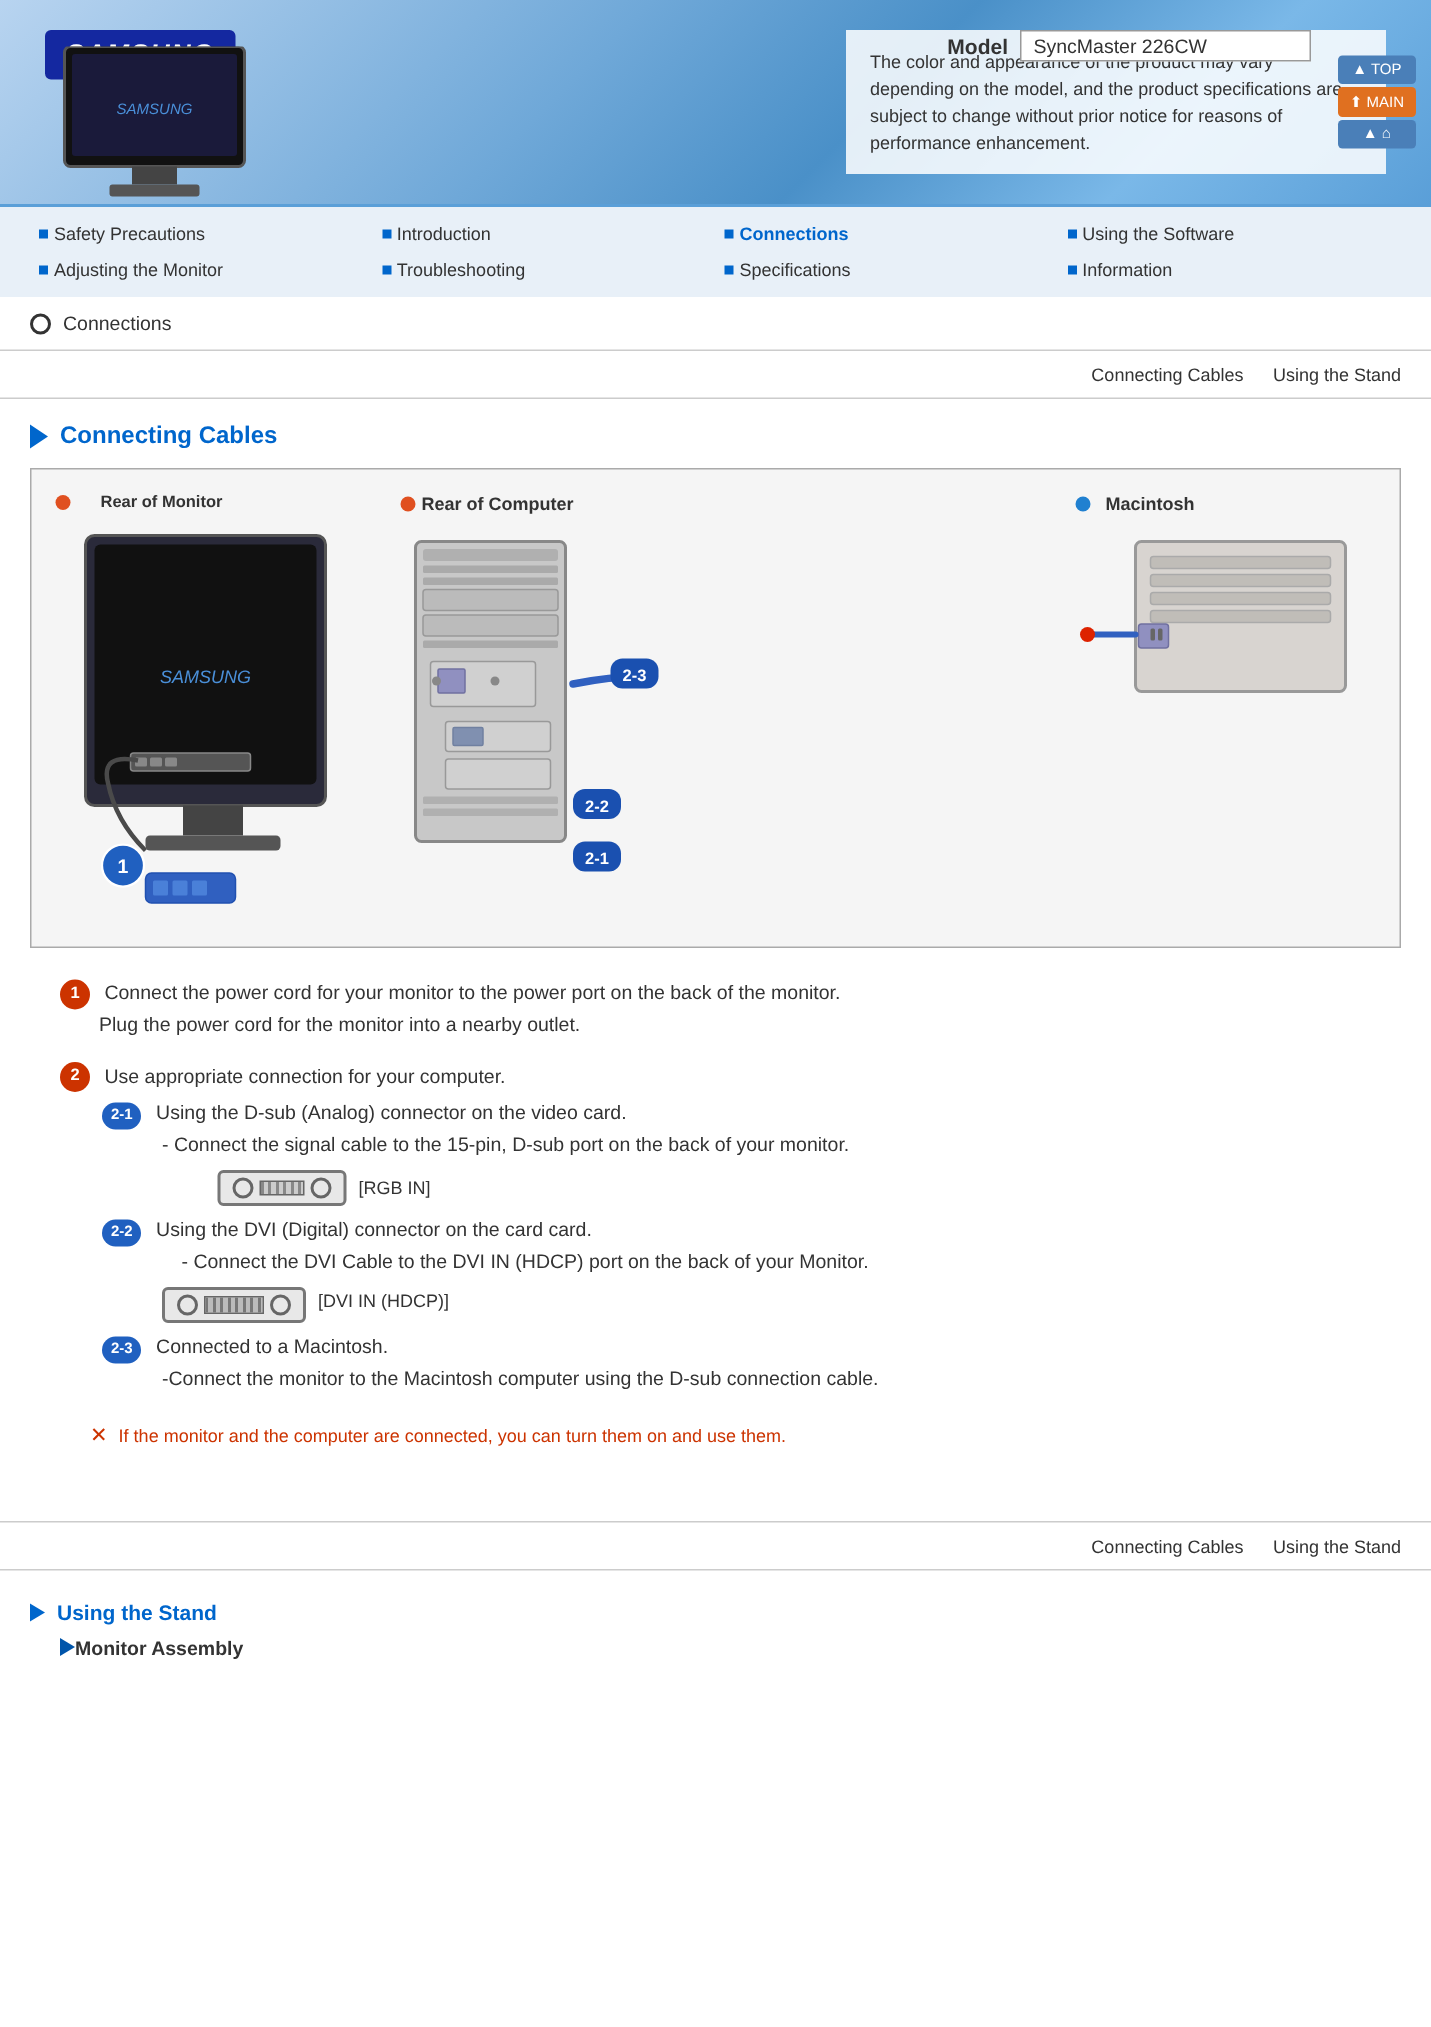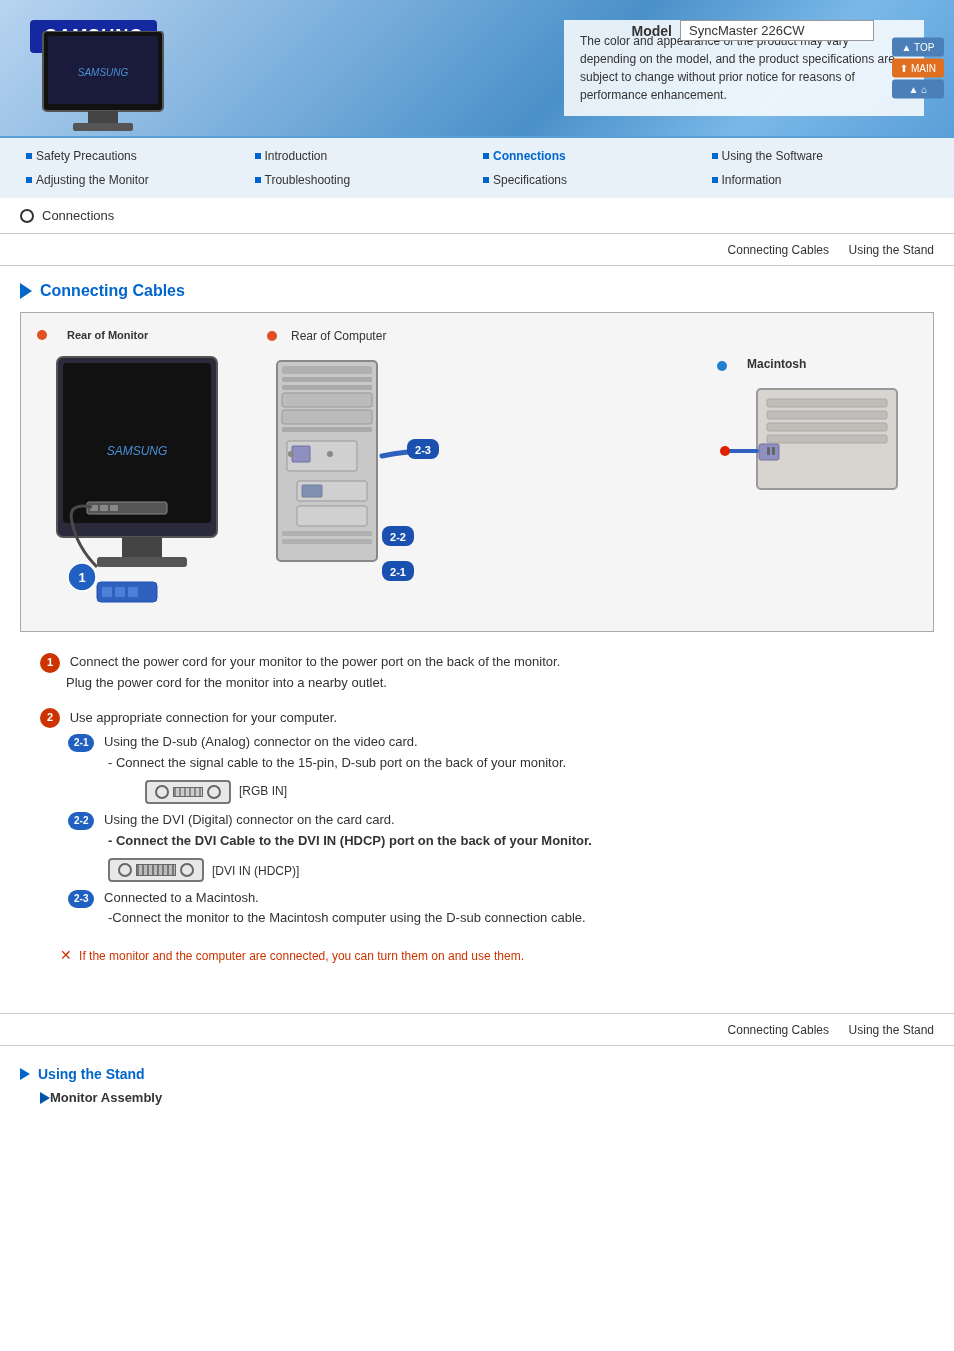--- a/index.html
+++ b/index.html
@@ -193,35 +193,34 @@
     }
     .dot-blue {
       width: 10px;
       height: 10px;
       background: #2080d0;
       border-radius: 50%;
       display: inline-block;
     }
     .computer-label {
       font-size: 12px;
-      font-weight: normal;
+      font-weight: bold;
       color: #333;
       margin-bottom: 8px;
       display: flex;
       align-items: center;
-      gap: 14px;
+      gap: 4px;
     }
     .mac-label {
       font-size: 12px;
       font-weight: bold;
       margin-bottom: 8px;
       display: flex;
-      align-items: flex-end;
-      gap: 20px;
-      margin-top: 28px;
+      align-items: center;
+      gap: 10px;
     }
 
     
     .instruction-list {
       padding: 0 20px;
       margin-bottom: 20px;
     }
     .inst-item {
       margin-bottom: 14px;
       line-height: 1.6;
@@ -545,24 +544,24 @@
           </div>
           <span class="port-label">[RGB IN]</span>
         </div>
       </div>
 
       
       <div class="inst-sub">
         <span class="inst-sub-num">2-2</span>
         <span>Using the DVI (Digital) connector on the card card.</span>
         <br>
-        <span style="margin-left:40px;font-weight:bold;">- Connect the DVI Cable to the DVI IN (HDCP) port on the back of your Monitor.</span>
+        <span style="margin-left:53px;">- Connect the DVI Cable to the DVI IN (HDCP) port on the back of your Monitor.</span>
         <br>
         
-        <div style="display:flex;align-items:flex-end;margin:6px 0 6px 40px;">
+        <div style="display:flex;align-items:flex-start;margin:6px 0 6px 40px;">
           <div class="connector-box" style="margin:0;">
             <span class="conn-circle"></span>
             <span class="conn-rect-dvi"></span>
             <span class="conn-circle"></span>
           </div>
           <span class="port-label">[DVI IN (HDCP)]</span>
         </div>
       </div>
 
       

